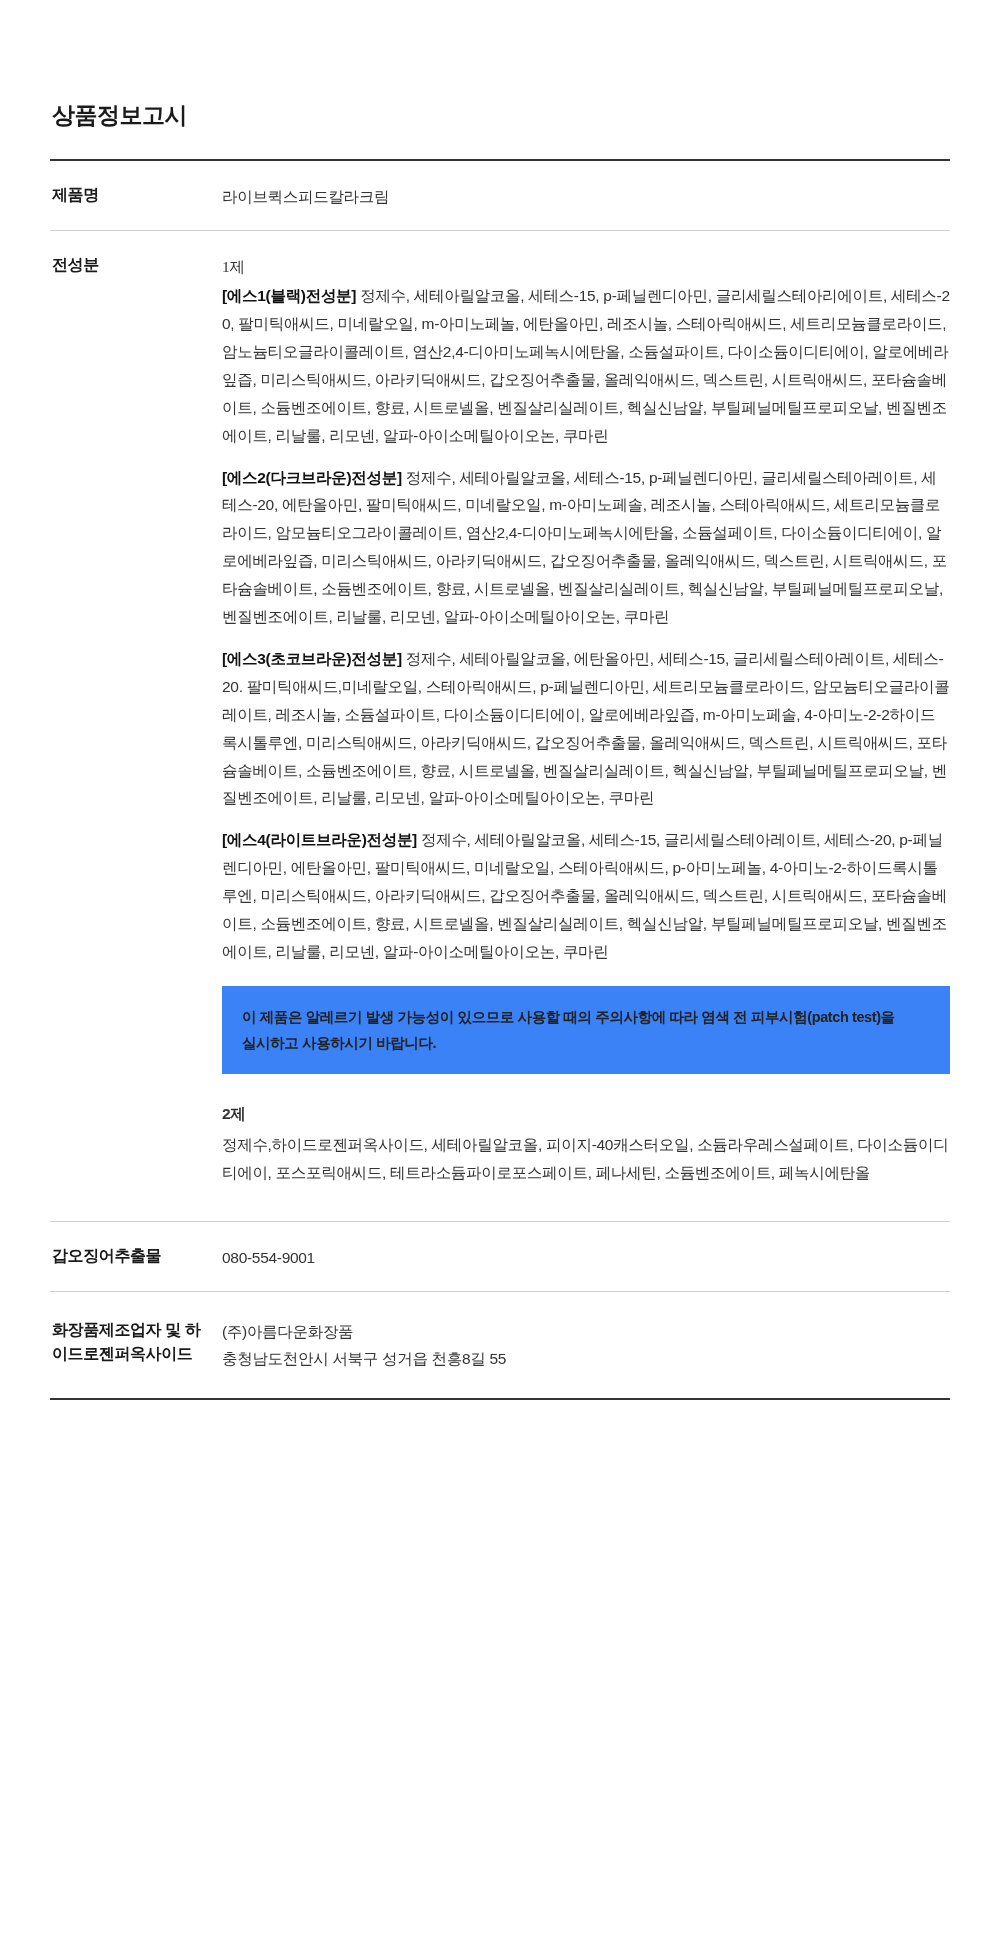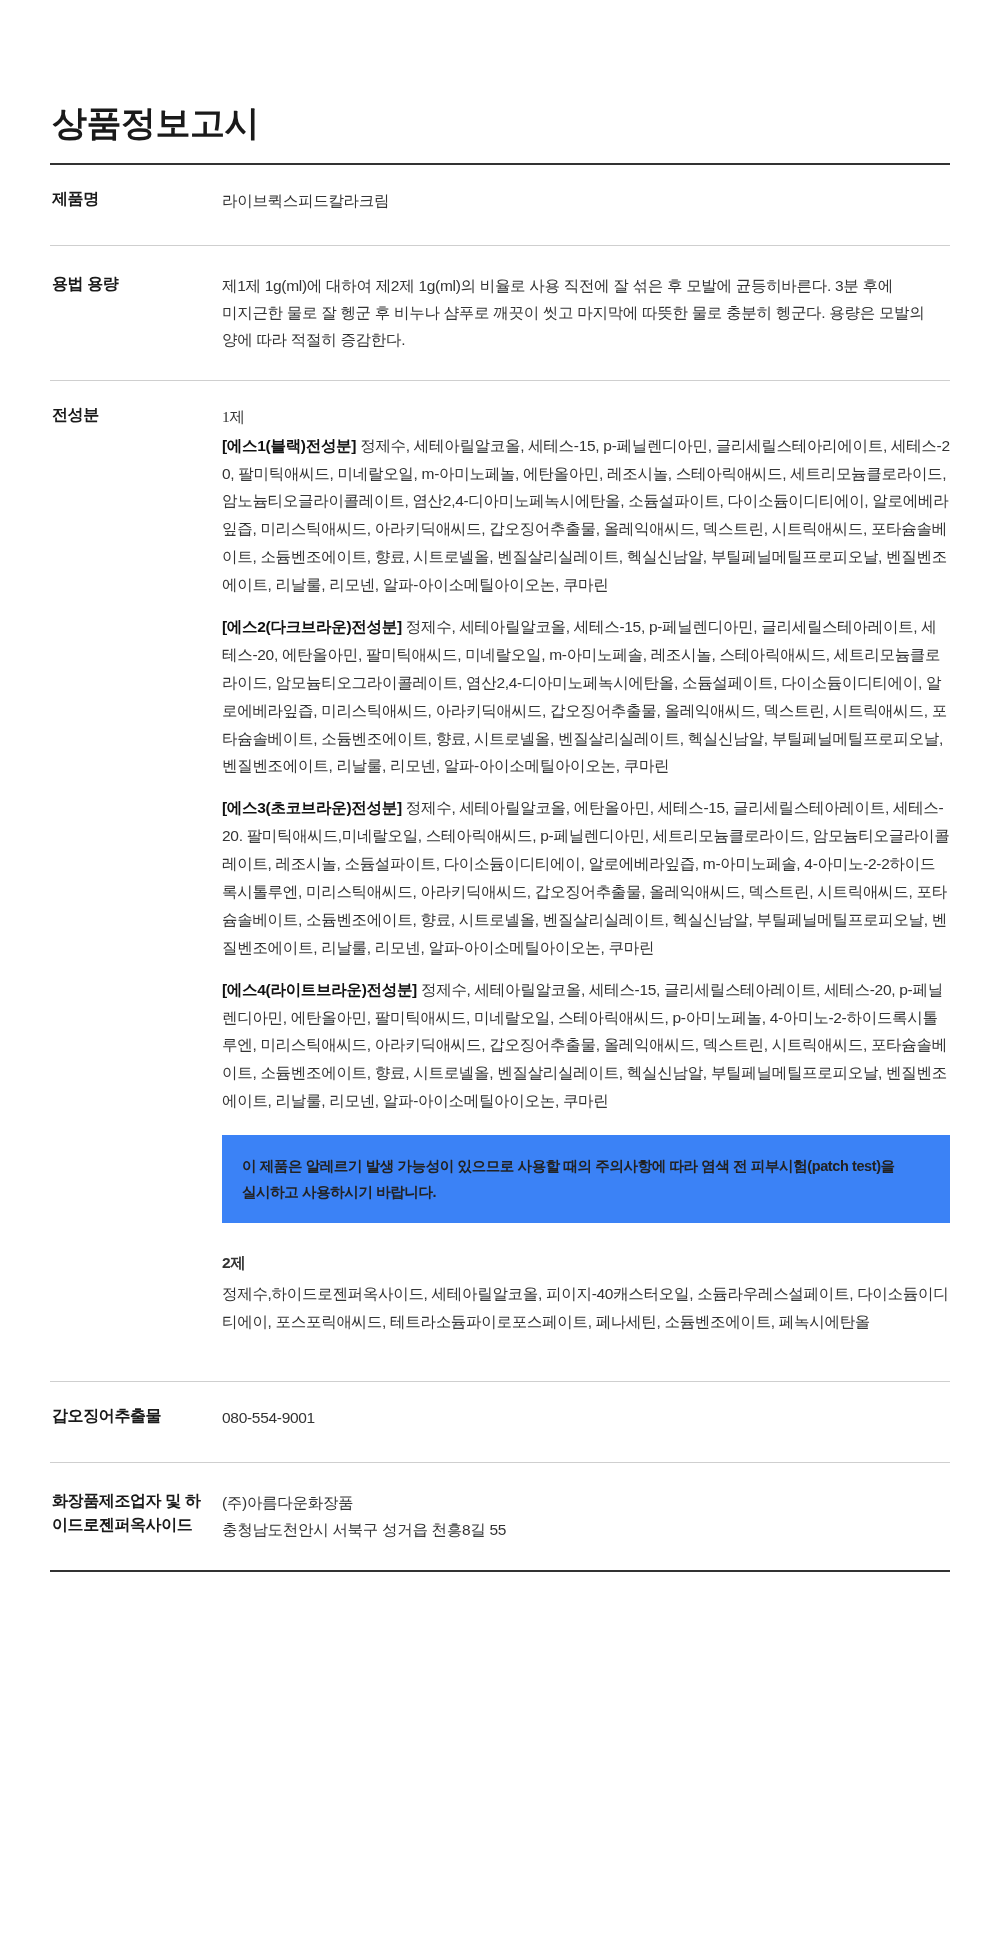--- a/index.html
+++ b/index.html
@@ -13,25 +13,25 @@
     font-family: "Liberation Sans", "DejaVu Sans", sans-serif;
     color: #222222;
     -webkit-font-smoothing: antialiased;
   }
   .page {
     width: 1000px;
     box-sizing: border-box;
     padding: 100px 50px 60px 50px;
   }
   .doc-title {
-    font-size: 35px;
+    font-size: 23px;
     font-weight: bold;
     letter-spacing: -0.5px;
     color: #1a1a1a;
-    margin: 0 0 16px 0;
+    margin: 0 0 28px 0;
     padding-left: 2px;
   }
   table.spec {
     width: 100%;
     border-collapse: collapse;
     table-layout: fixed;
   }
   table.spec tr {
     border-top: 1px solid #cfcfcf;
   }
@@ -49,21 +49,21 @@
     font-weight: bold;
     color: #1a1a1a;
     padding: 22px 10px 22px 2px;
     letter-spacing: -0.4px;
     line-height: 1.5;
   }
   table.spec td {
     vertical-align: top;
     font-size: 15.5px;
     color: #333333;
-    padding: 22px 0 31px 0;
+    padding: 22px 0 20px 0;
     line-height: 1.75;
     letter-spacing: -0.3px;
     word-break: keep-all;
   }
   .ing-group-title {
     font-size: 15.5px;
     color: #333333;
     line-height: 1.75;
     margin: 0 0 2px 0;
     font-family: Liberation Serif, serif;
@@ -111,24 +111,20 @@
 
   <h1 class="doc-title">상품정보고시</h1>
 
   <table class="spec">
     <tbody>
       <tr class="first-row">
         <th>제품명</th>
         <td>라이브퀵스피드칼라크림</td>
       </tr>
 
-      <tr class="tall">
-        <th>용법 용량</th>
-        <td class="usage-text">제1제 1g(ml)에 대하여 제2제 1g(ml)의 비율로 사용 직전에 잘 섞은 후 모발에 균등히바른다. 3분 후에 미지근한 물로 잘 헹군 후 비누나 샴푸로 깨끗이 씻고 마지막에 따뜻한 물로 충분히 헹군다. 용량은 모발의 양에 따라 적절히 증감한다.</td>
-      </tr>
 
       <tr>
         <th>전성분</th>
         <td>
 
           <div class="ing-group-title">1제</div>
 
           <p class="ing-body"><span class="lbl">[에스1(블랙)전성분]</span><span> 정제수, 세테아릴알코올, 세테스-15, p-페닐렌디아민, 글리세릴스테아리에이트, 세테스-20, 팔미틱애씨드, 미네랄오일, m-아미노페놀, 에탄올아민, 레조시놀, 스테아릭애씨드, 세트리모늄클로라이드, 암노늄티오글라이콜레이트, 염산2,4-디아미노페녹시에탄올, 소듐설파이트, 다이소듐이디티에이, 알로에베라잎즙, 미리스틱애씨드, 아라키딕애씨드, 갑오징어추출물, 올레익애씨드, 덱스트린, 시트릭애씨드, 포타슘솔베이트, 소듐벤조에이트, 향료, 시트로넬올, 벤질살리실레이트, 헥실신남알, 부틸페닐메틸프로피오날, 벤질벤조에이트, 리날룰, 리모넨, 알파-아이소메틸아이오논, 쿠마린</span></p>
 
           <p class="ing-body"><span class="lbl">[에스2(다크브라운)전성분]</span><span> 정제수, 세테아릴알코올, 세테스-15, p-페닐렌디아민, 글리세릴스테아레이트, 세테스-20, 에탄올아민, 팔미틱애씨드, 미네랄오일, m-아미노페솔, 레조시놀, 스테아릭애씨드, 세트리모늄클로라이드, 암모늄티오그라이콜레이트, 염산2,4-디아미노페녹시에탄올, 소듐설페이트, 다이소듐이디티에이, 알로에베라잎즙, 미리스틱애씨드, 아라키딕애씨드, 갑오징어추출물, 올레익애씨드, 덱스트린, 시트릭애씨드, 포타슘솔베이트, 소듐벤조에이트, 향료, 시트로넬올, 벤질살리실레이트, 헥실신남알, 부틸페닐메틸프로피오날, 벤질벤조에이트, 리날룰, 리모넨, 알파-아이소메틸아이오논, 쿠마린</span></p>

